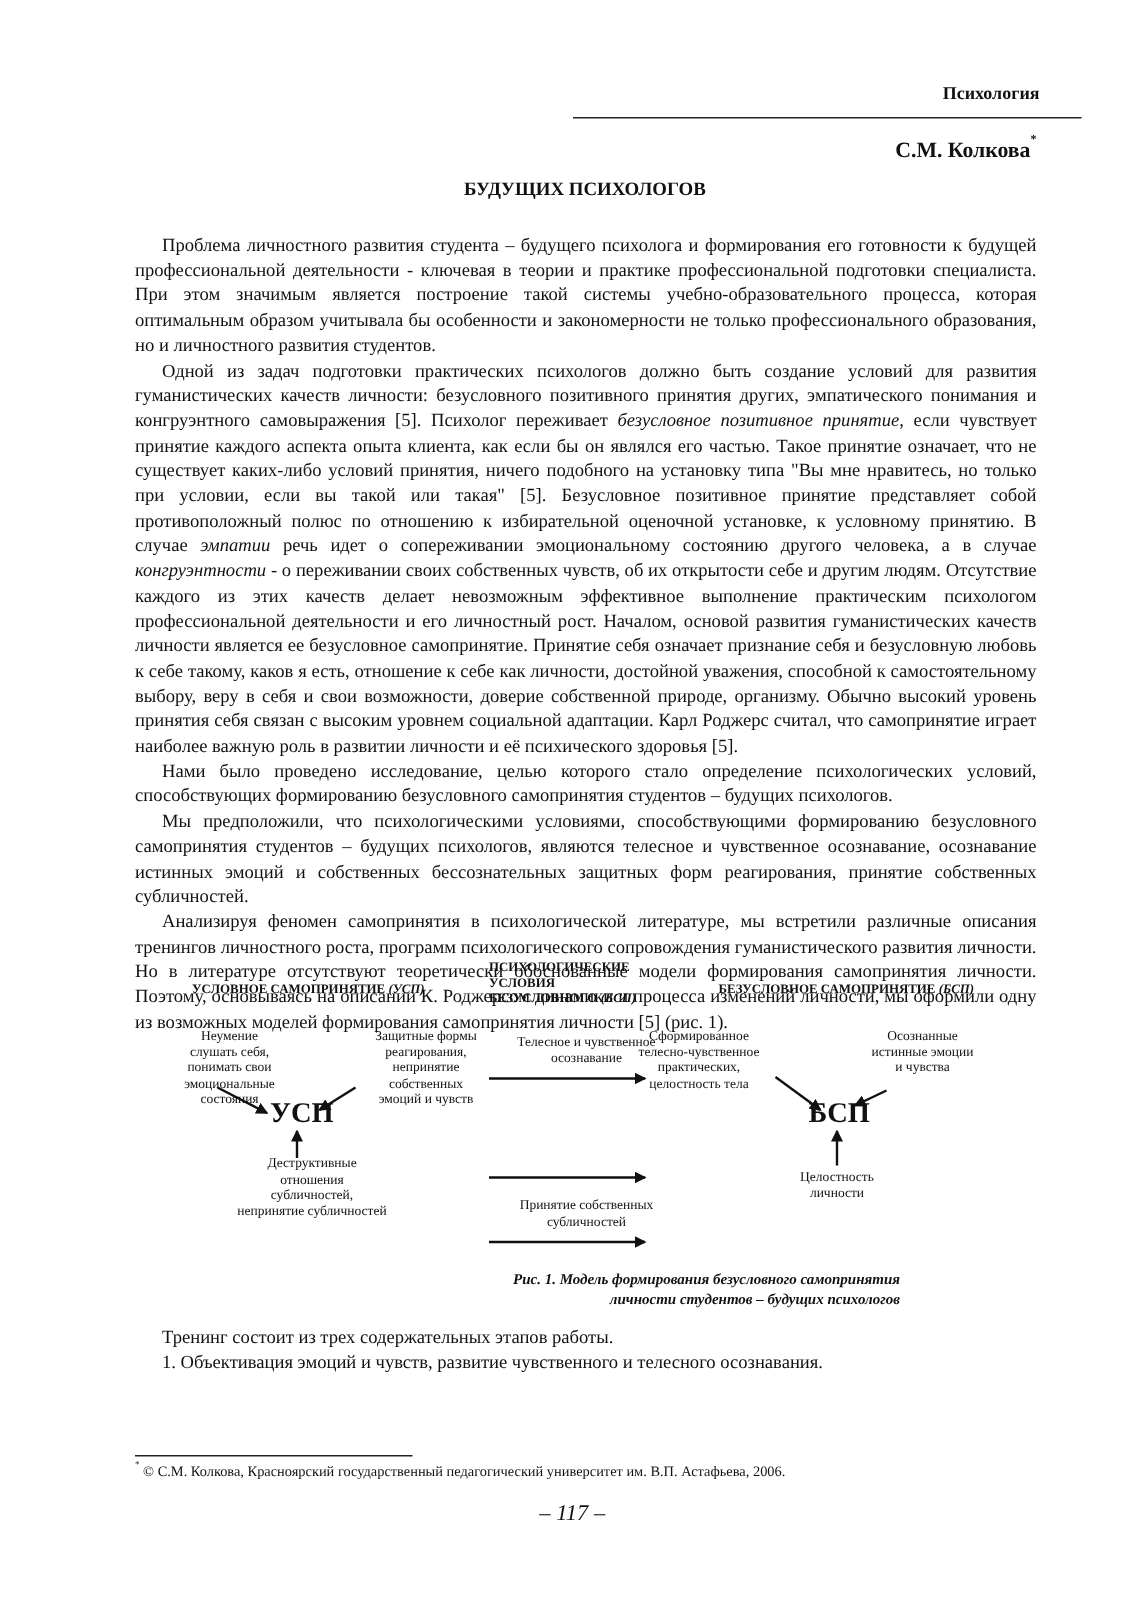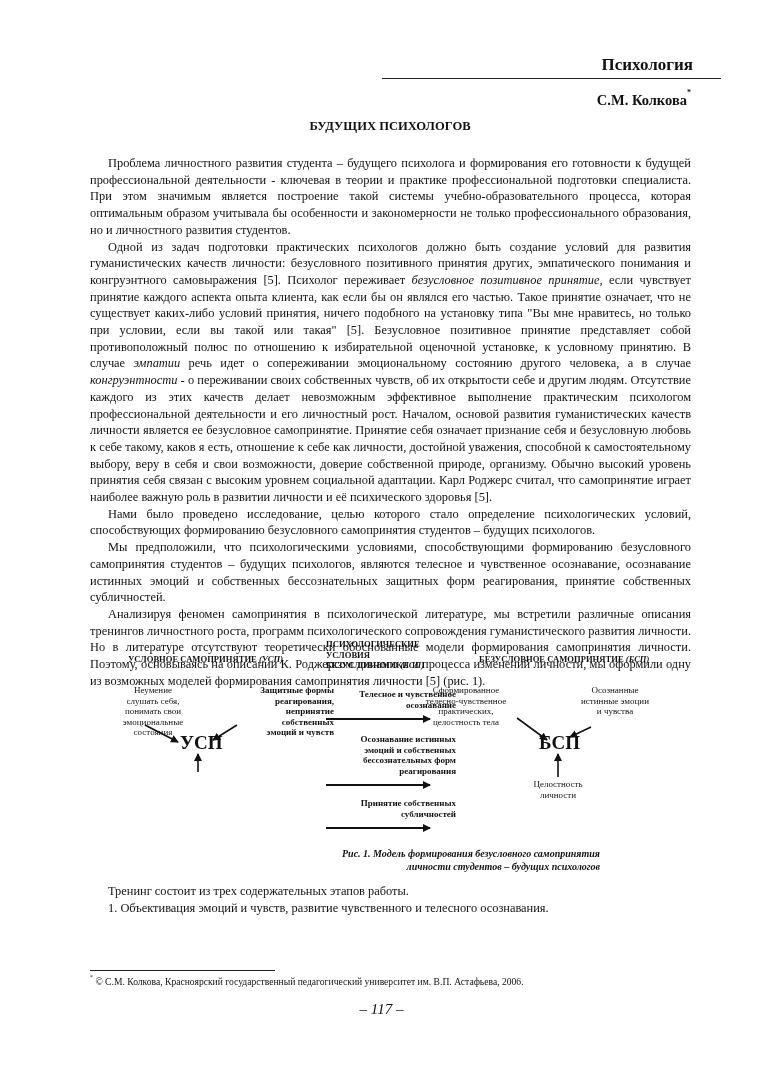--- a/index.html
+++ b/index.html
@@ -1,35 +1,35 @@
 <!DOCTYPE html>
 <html><head>
 <meta charset="utf-8">
 <style>
   html, body { margin: 0; padding: 0; background: #ffffff; }
   body { width: 763px; height: 1080px; position: relative; overflow: hidden;
          font-family: "Liberation Serif", serif; color: #111; }
   .abs { position: absolute; }
-  .section-title { right: 70px; top: 55px; font-size: 17px; font-weight: bold; }
+  .section-title { right: 70px; top: 55px; font-size: 12px; font-weight: bold; }
   .header-rule { left: 382px; right: 42px; top: 78px; height: 0; border-top: 1.6px solid #222; }
   .author { right: 72px; top: 92px; font-size: 14.5px; font-weight: bold; }
   .author sup { font-size: 8px; position: relative; top: -4px; }
   .title { left: 90px; width: 600px; top: 119px; text-align: center; font-size: 12.6px;
            font-weight: bold; line-height: 14px; }
   .body { left: 90px; width: 601px; font-size: 12.4px; line-height: 16.7px; text-align: justify; }
   .body p { margin: 0; text-indent: 18px; }
   .body i { }
   #p-block-1 { top: 155px; }
   #p-block-2 { top: 883px; }
   .diagram { left: 100px; top: 637px; width: 580px; height: 205px; }
   .d-txt { position: absolute; font-size: 9px; line-height: 10.6px; text-align: center; }
   .d-head { position: absolute; font-size: 8.6px; font-weight: bold; line-height: 10.5px; }
   .d-head i { font-style: italic; }
   .d-big { position: absolute; font-size: 19px; font-weight: bold; }
-  .d-left { text-align: right; font-weight: bold; }
+  .d-left { text-align: center; }
   .caption { left: 200px; width: 400px; top: 848px; text-align: right; font-size: 10px;
              font-weight: bold; font-style: italic; line-height: 12.5px; }
   .foot-rule { left: 90px; width: 185px; top: 970px; border-top: 1px solid #222; }
   .footnote { left: 90px; top: 976px; font-size: 9.6px; }
   .footnote sup { font-size: 6px; position: relative; top: -2px; }
   .page-num { left: 0; width: 763px; top: 1001px; text-align: center; font-size: 15px; font-style: italic; }
   svg.arrows { position: absolute; left: 0; top: 0; width: 580px; height: 205px; overflow: visible; }
 </style>
 </head>
 <body>
@@ -57,32 +57,32 @@
 слушать себя,
 понимать свои
 эмоциональные
 состояния</div>
   <div class="d-txt d-left" style="left:134px; top:48px; width:100px; white-space:pre-line;">Защитные формы
 реагирования,
 непринятие
 собственных
 эмоций и чувств</div>
   <div class="d-big" style="left:80px; top:95px;">УСП</div>
+  <div class="d-txt" style="left:48px; top:133px; width:120px; white-space:pre-line;">Деструктивные
+отношения
+субличностей,
+непринятие субличностей</div>
 
   <div class="d-head" style="left:226px; top:2px;">
     <div>ПСИХОЛОГИЧЕСКИЕ</div>
     <div>УСЛОВИЯ</div>
     <div><span>БЕЗУСЛОВНОГО</span> <i>(БСП)</i></div>
   </div>
   <div class="d-txt d-left" style="left:226px; top:52px; width:130px; white-space:pre-line;">Телесное и чувственное
 осознавание</div>
-  <div class="d-txt d-left" style="left:226px; top:97px; width:130px; white-space:pre-line;">Осознавание истинных
-эмоций и собственных
-бессознательных форм
-реагирования</div>
   <div class="d-txt d-left" style="left:226px; top:161px; width:130px; white-space:pre-line;">Принятие собственных
 субличностей</div>
 
   <div class="d-head" style="left:354px; top:17px;padding-left:25px;"><span>БЕЗУСЛОВНОЕ САМОПРИНЯТИЕ</span> <i>(БСП)</i></div>
   <div class="d-txt" style="left:316px; top:48px; width:100px; white-space:pre-line;">Сформированное
 телесно-чувственное
 практических,
 целостность тела</div>
   <div class="d-txt" style="left:470px; top:48px; width:90px; white-space:pre-line;">Осознанные
 истинные эмоции

